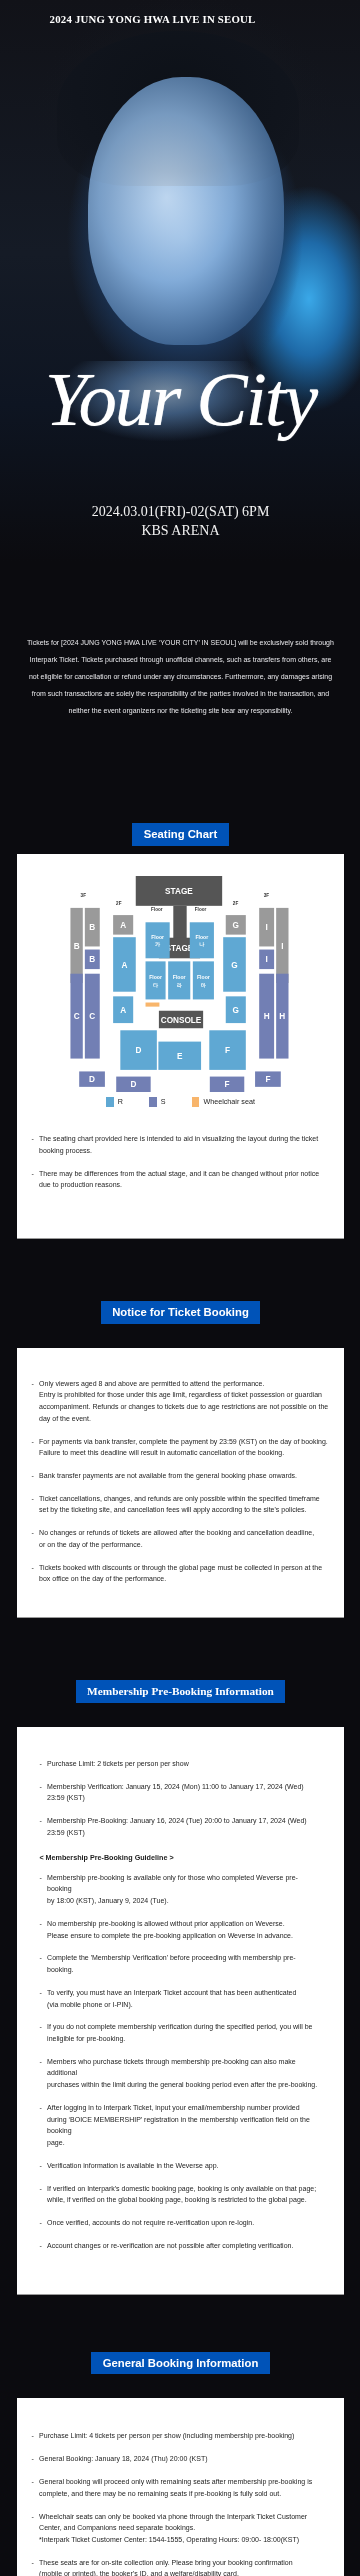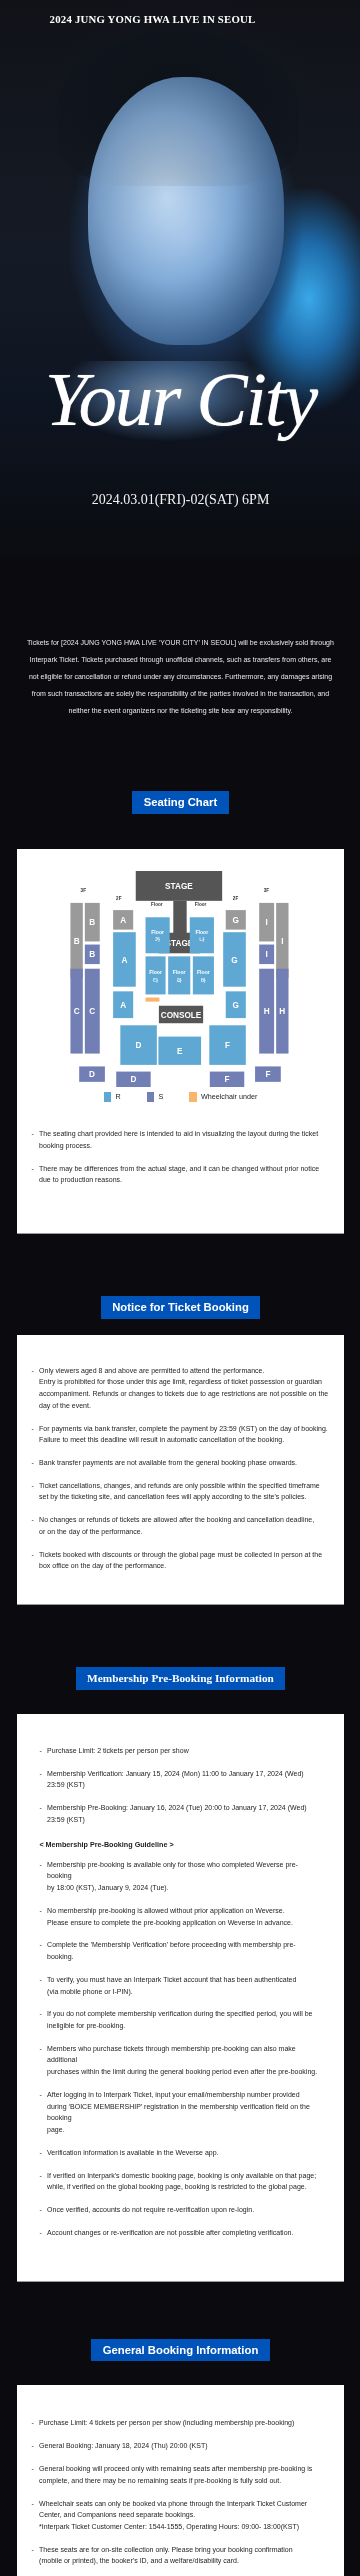--- a/index.html
+++ b/index.html
@@ -18,21 +18,21 @@
     background: radial-gradient(ellipse at 40% 45%, #cfe3f7 0%, #8ab2dd 40%, #3d6594 75%, rgba(20,30,50,0) 100%); opacity: .85; }
   .hero .hair { position: absolute; left: 57px; top: 31px; width: 242px; height: 155px; border-radius: 50% 50% 30% 30%;
     background: radial-gradient(ellipse at 50% 40%, #0d1118 0%, #10141c 60%, rgba(10,12,16,0) 100%); }
   .hero .collar { position: absolute; left: 0; top: 361px; width: 361px; height: 155px;
     background: radial-gradient(ellipse 134px 62px at 165px 31px, #b6d4ef 0%, #5c86b6 35%, rgba(14,22,38,0) 80%); opacity: .6; }
   .hero-top-title { position: absolute; top: 13.4px; left: 0; width: 305px; text-align: center; color: #fff;
     font-family: "Liberation Serif", serif; font-weight: bold; font-size: 10.8px; letter-spacing: 0.2px; }
   .hero-script { position: absolute; top: 361px; left: 0; width: 361px; text-align: center; color: #fff;
     font-family: Liberation Serif, serif; font-style: italic; font-size: 77px; line-height: 1; letter-spacing: -2.1px;
     text-shadow: 0 0 1px rgba(255,255,255,.6); }
-  .hero-date { position: absolute; top: 492px; left: 0; width: 361px; text-align: center; color: #f2f2f2;
+  .hero-date { position: absolute; top: 504px; left: 0; width: 361px; text-align: center; color: #f2f2f2;
     font-family: "Liberation Serif", serif; font-size: 14px; }
   .hero-venue { position: absolute; top: 523px; left: 0; width: 361px; text-align: center; color: #f2f2f2;
     font-family: "Liberation Serif", serif; font-size: 14px; }
 
   .intro { background: #0b0b0f; color: #e9e9ec; text-align: center; font-size: 7px; line-height: 17px;
     padding: 72px 25px 72px; }
 
   .sec-title-wrap { text-align: center; background: #0b0b0f; }
   .sec-title { display: inline-block; background: #0053b8; color: #fff; font-weight: bold; font-size: 11.3px;
     padding: 3.1px 11.3px; line-height: 16.5px; }
@@ -53,31 +53,32 @@
 </head>
 <body>
 
 <section class="hero">
   <div class="hair"></div>
   <div class="face"></div>
   <div class="collar"></div>
   <div class="hero-top-title">2024 JUNG YONG HWA LIVE IN SEOUL</div>
   <div class="hero-script">Your City</div>
   <div class="hero-date">2024.03.01(FRI)-02(SAT) 6PM</div>
+  <div class="hero-venue">KBS ARENA</div>
 </section>
 
 <section class="intro">
   <div>Tickets for [2024 JUNG YONG HWA LIVE ‘YOUR CITY’ IN SEOUL] will be exclusively sold through</div>
   <div>Interpark Ticket. Tickets purchased through unofficial channels, such as transfers from others, are</div>
   <div>not eligible for cancellation or refund under any circumstances. Furthermore, any damages arising</div>
   <div>from such transactions are solely the responsibility of the parties involved in the transaction, and</div>
   <div>neither the event organizers nor the ticketing site bear any responsibility.</div>
 </section>
 
-<div class="sec-title-wrap" style="padding-bottom:35px;">
+<div class="sec-title-wrap" style="padding-bottom:8px;margin-top:32px;">
   <span class="sec-title">Seating Chart</span>
 </div>
 <section class="card" style="padding-top:22px;">
   <svg class="seat-svg" width="327" height="216" viewBox="0 0 634 420">
     <g id="seat-layer">
         <text x="128" y="40" text-anchor="middle" fill="#333" font-size="9" font-family="Liberation Sans, sans-serif" font-weight="bold">3F</text>
         <text x="197" y="57" text-anchor="middle" fill="#333" font-size="9" font-family="Liberation Sans, sans-serif" font-weight="bold">2F</text>
         <text x="484" y="40" text-anchor="middle" fill="#333" font-size="9" font-family="Liberation Sans, sans-serif" font-weight="bold">3F</text>
         <text x="424" y="57" text-anchor="middle" fill="#333" font-size="9" font-family="Liberation Sans, sans-serif" font-weight="bold">2F</text>
         <text x="271" y="68" text-anchor="middle" fill="#333" font-size="9" font-family="Liberation Sans, sans-serif" font-weight="bold">Floor</text>
@@ -149,35 +150,35 @@
         <text x="407.5" y="411" text-anchor="middle" fill="#fff" font-size="16" font-family="Liberation Sans, sans-serif" font-weight="bold">F</text>
         <rect x="120" y="380" width="50" height="30" fill="#727fb4"></rect>
         <text x="145" y="401" text-anchor="middle" fill="#fff" font-size="16" font-family="Liberation Sans, sans-serif" font-weight="bold">D</text>
         <rect x="462" y="380" width="50" height="30" fill="#727fb4"></rect>
         <text x="487" y="401" text-anchor="middle" fill="#fff" font-size="16" font-family="Liberation Sans, sans-serif" font-weight="bold">F</text>
       </g>
   </svg>
   <div class="legend">
     <span><span class="sw" style="background:#5fa8d3"></span><span>R</span></span>
     <span><span class="sw" style="background:#727fb4"></span><span>S</span></span>
-    <span><span class="sw" style="background:#f8b56b"></span><span>Wheelchair under</span></span>
+    <span><span class="sw" style="background:#f8b56b"></span><span>Wheelchair seat</span></span>
   </div>
   <ul class="dash" style="padding-bottom:36px;">
       <li>
         <span class="line">The seating chart provided here is intended to aid in visualizing the layout during the ticket</span>
         <span class="line">booking process.</span>
       </li>
       <li>
         <span class="line">There may be differences from the actual stage, and it can be changed without prior notice</span>
         <span class="line">due to production reasons.</span>
       </li>
     </ul>
 </section>
 
-<div class="sec-title-wrap" style="padding:62px 0 16px;">
+<div class="sec-title-wrap" style="padding:62px 0 24px;">
   <span class="sec-title">Notice for Ticket Booking</span>
 </div>
 <section class="card" style="padding:30px 0 20.6px;">
   <ul class="dash">
       <li>
         <span class="line">Only viewers aged 8 and above are permitted to attend the performance.</span>
         <span class="line">Entry is prohibited for those under this age limit, regardless of ticket possession or guardian</span>
         <span class="line">accompaniment. Refunds or changes to tickets due to age restrictions are not possible on the</span>
         <span class="line">day of the event.</span>
       </li>

